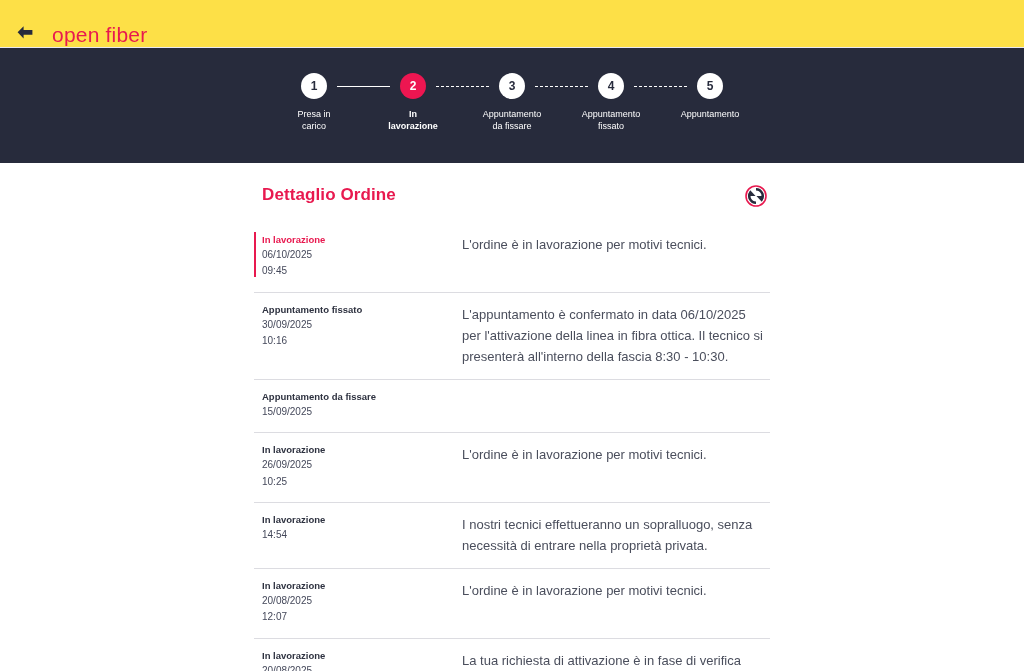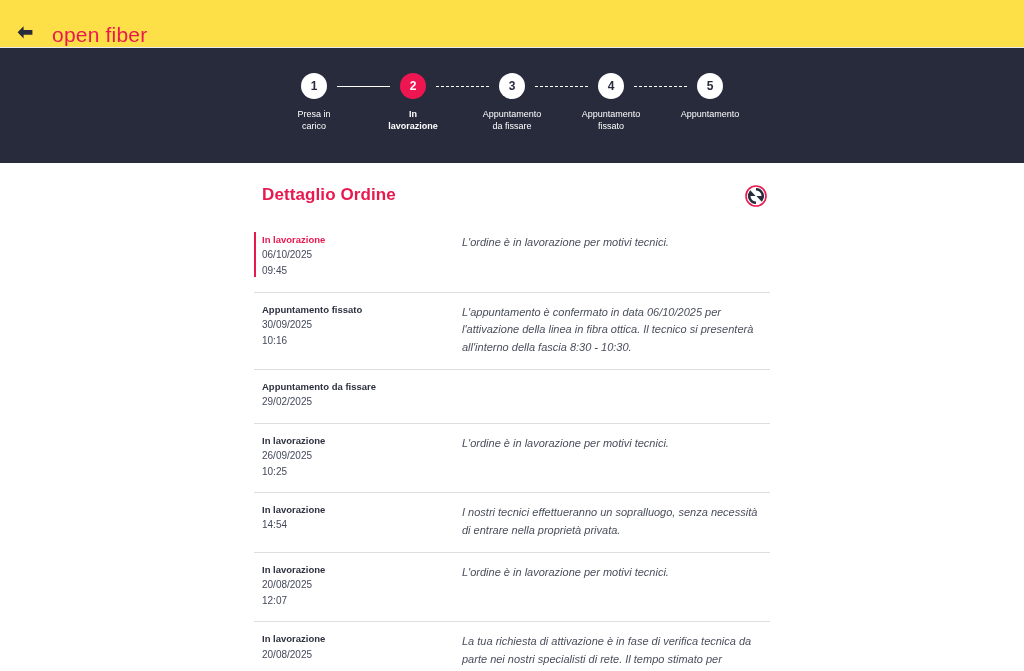--- a/index.html
+++ b/index.html
@@ -157,25 +157,24 @@
     line-height: 1.5;
   }
   .entry.current .entry-status { color: #e8194f; }
   .entry-date, .entry-time {
     font-size: 10px;
     color: #44485a;
     line-height: 1.62;
   }
   .entry-desc {
     flex: 1;
-    font-size: 11px;
+    font-size: 13px;
     line-height: 1.62;
     color: #4a4e5c;
     padding-top: 1px;
-    font-style: italic;
   }
 </style>
 </head>
 <body>
 
 <div class="topbar">
   <button class="back-btn">
     <span>
       <svg width="18" height="15" viewBox="0 0 18 15">
         <path d="M7.6 1.2 L1.6 7.3 L7.6 13.4 L7.6 9.7 L16.4 9.7 L16.4 4.9 L7.6 4.9 Z" fill="#272b3c"></path>
@@ -267,21 +266,21 @@
         <div class="entry-status">Appuntamento fissato</div>
         <div class="entry-date">30/09/2025</div>
         <div class="entry-time">10:16</div>
       </div>
       <div class="entry-desc">L'appuntamento è confermato in data 06/10/2025 per l'attivazione della linea in fibra ottica. Il tecnico si presenterà all'interno della fascia 8:30 - 10:30.</div>
     </div>
 
     <div class="entry">
       <div class="entry-meta">
         <div class="entry-status">Appuntamento da fissare</div>
-        <div class="entry-date">29/02/2025</div>
+        <div class="entry-date">15/09/2025</div>
       </div>
     </div>
 
     <div class="entry">
       <div class="entry-meta">
         <div class="entry-status">In lavorazione</div>
         <div class="entry-date">26/09/2025</div>
         <div class="entry-time">10:25</div>
       </div>
       <div class="entry-desc">L'ordine è in lavorazione per motivi tecnici.</div>

